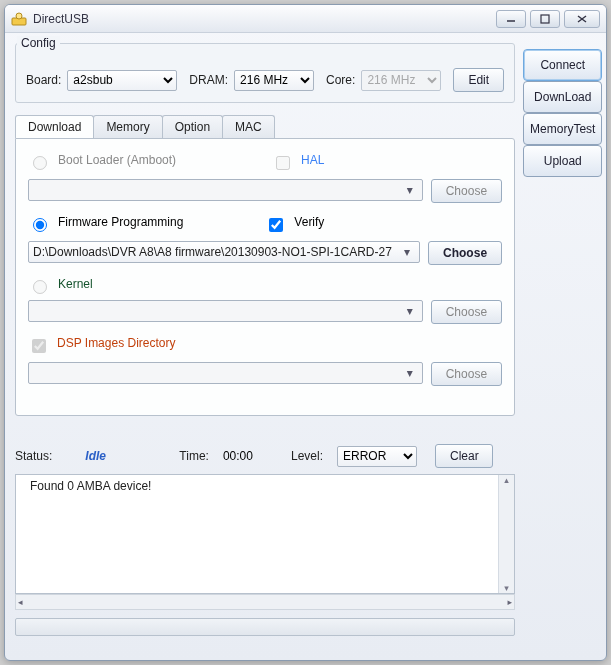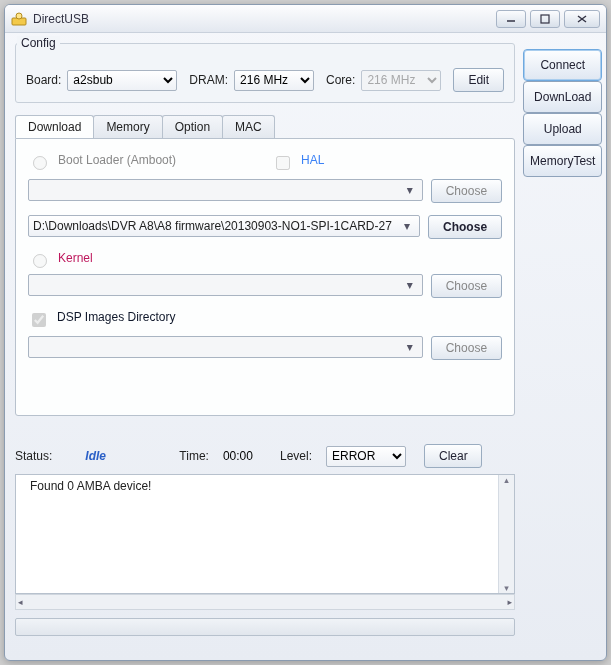--- a/index.html
+++ b/index.html
@@ -113,59 +113,66 @@
           <span style="color:#3b82f6">HAL</span>
         </div>
         <div class="opt-row sub">
           <div class="path disabled">
               <span></span>
               <span class="dd-arrow">▾</span>
             </div>
           <button class="btn" disabled="" style="color:#888">Choose</button>
         </div>
 
+        <div class="opt-row">
+          <input type="radio" class="radio" checked="" style="">
+          <span>Firmware Programming</span>
+          <span style="width:66px"></span>
+          <input type="checkbox" class="check" checked="" style="">
+          <span>Verify</span>
+        </div>
         <div class="opt-row sub">
           <div class="path">
               <span style="white-space:nowrap;overflow:hidden">D:\Downloads\DVR A8\A8 firmware\20130903-NO1-SPI-1CARD-27</span>
               <span class="dd-arrow">▾</span>
             </div>
           <button class="btn" style="font-weight:bold">Choose</button>
         </div>
 
         <div class="opt-row">
           <input type="radio" class="radio" disabled="" style="">
-          <span style="color:#be185d">Kernel</span>
+          <span style="color:#14532d">Kernel</span>
         </div>
         <div class="opt-row sub">
           <div class="path disabled">
               <span></span>
               <span class="dd-arrow">▾</span>
             </div>
           <button class="btn" disabled="" style="color:#888">Choose</button>
         </div>
 
         <div class="opt-row">
           <input type="checkbox" class="check" checked="" disabled="" style="">
-          <span style="color:#0f172a">DSP Images Directory</span>
+          <span style="color:#c2410c">DSP Images Directory</span>
         </div>
         <div class="opt-row sub" style="margin-bottom:0">
           <div class="path disabled">
               <span></span>
               <span class="dd-arrow">▾</span>
             </div>
           <button class="btn" disabled="" style="color:#888">Choose</button>
         </div>
       </div>
 
       <div class="status-row" style="margin-top:28px">
         <span class="lbl">Status:</span>
         <span class="status-val" style="min-width:50px">Idle</span>
         <span class="lbl" style="margin-left:30px">Time:</span>
         <span>00:00</span>
-        <span class="lbl" style="margin-left:13px">Level:</span>
+        <span class="lbl" style="margin-left:24px">Level:</span>
         <select class="combo" style="width:80px"><option>ERROR</option></select>
         <button class="btn" style="margin-left:4px;width:58px">Clear</button>
       </div>
 
       <div class="log-wrap">
         <div class="log">
           <span>Found 0 AMBA device!</span>
           <div class="sidebar-scroll">
             <span class="scroll-tri">▴</span>
             <span class="scroll-tri">▾</span>
@@ -176,17 +183,17 @@
           <span class="scroll-tri">▸</span>
         </div>
       </div>
 
       <div class="progress"></div>
     </div>
 
     <div class="right">
       <button class="big-btn primary">Connect</button>
       <button class="big-btn">DownLoad</button>
+      <button class="big-btn">MemoryTest</button>
       <button class="big-btn">Upload</button>
-      <button class="big-btn">MemoryTest</button>
     </div>
   </div>
 </div>
 
 </body></html>

